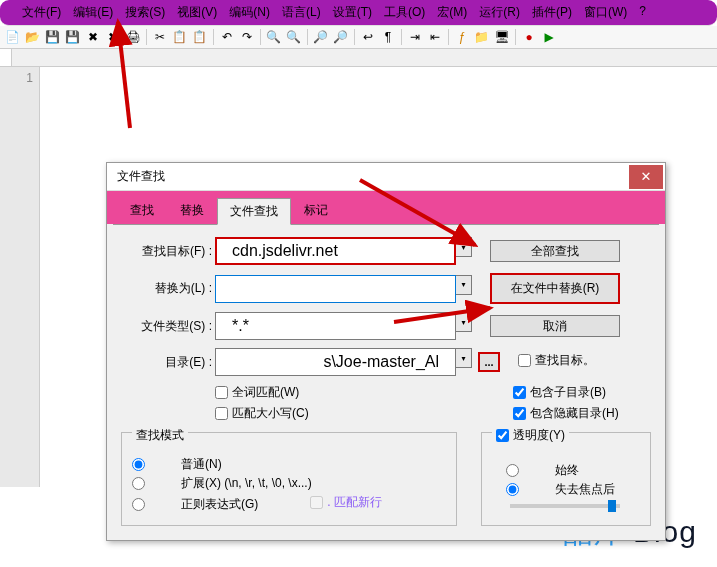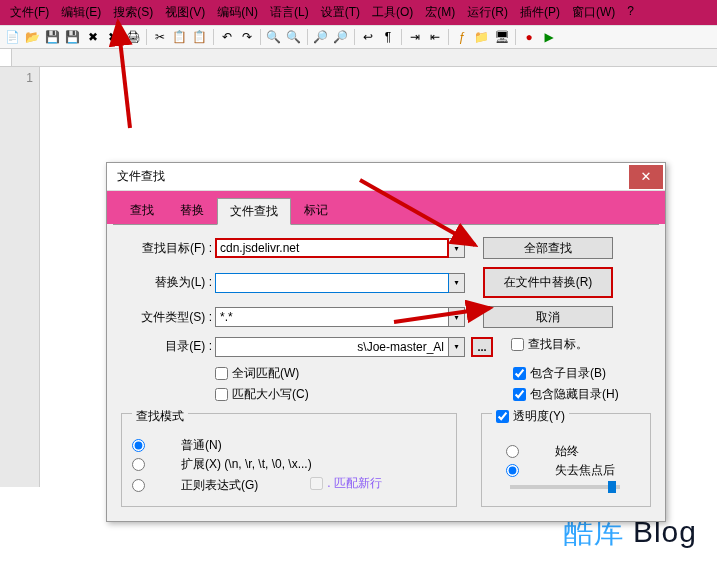--- a/index.html
+++ b/index.html
@@ -1,18 +1,18 @@
 <!DOCTYPE html>
 <html><head>
 <meta charset="utf-8">
 <style>
   * { box-sizing: border-box; margin: 0; padding: 0; font-family: "Microsoft YaHei", "SimSun", sans-serif; }
   body { width: 717px; height: 567px; background: #fff; overflow: hidden; position: relative; font-size: 12px; }
 
-  .menubar { display: flex; padding: 2px 4px; background: #be185d; border-bottom: 1px solid #e0e0e0; }
+  .menubar { display: flex; padding: 2px 16px; background: #a21caf; border-bottom: 1px solid #e0e0e0; border-radius: 9px; }
   .menubar span { padding: 2px 6px; font-size: 12px; cursor: default; }
 
   .toolbar { display: flex; align-items: center; gap: 2px; padding: 2px 4px; background: #f7f7f7; border-bottom: 1px solid #ccc; }
   .toolbar .tbtn { width: 18px; height: 18px; display: inline-flex; align-items: center; justify-content: center; font-size: 12px; }
   .toolbar .sep { width: 1px; height: 16px; background: #ccc; margin: 0 2px; }
 
   .tabstrip { height: 18px; background: #f0f0f0; border-bottom: 1px solid #ccc; display: flex; }
   .tabstrip .tab { width: 12px; background: #fff; border-right: 1px solid #ccc; }
 
   .editor { display: flex; height: 420px; }
@@ -25,21 +25,21 @@
   .dlg-title { display: flex; justify-content: space-between; align-items: center; height: 28px; padding: 0 0 0 10px; background: #fff; border-bottom: 1px solid #ddd; font-size: 12px; }
   .dlg-close { width: 34px; height: 24px; background: #c75050; color: #fff; display: flex; align-items: center; justify-content: center; font-size: 13px; margin: 2px; }
   .dlg-tabs { display: flex; background: #ec4899; padding: 6px 6px 0 10px; }
   .dlg-tab { padding: 4px 12px; font-size: 12px; border: 1px solid transparent; border-bottom: none; cursor: default; }
   .dlg-tab.active { background: #f0f0f0; border-color: #999; border-bottom: 1px solid #f0f0f0; position: relative; top: 1px; }
   .dlg-body { border-top: 1px solid #999; margin: 0 6px 6px 6px; padding: 12px 8px 8px 8px; }
 
   .form-row { display: flex; align-items: center; margin-bottom: 8px; }
   .form-row .lbl { width: 94px; text-align: right; padding-right: 3px; font-size: 12px; }
   .form-row .combo { flex: 0 0 250px; display: flex; }
-  .form-row input[type=text] { flex: 1; height: 20px; border: 1px solid #7a7a7a; padding: 0 4px; font-size: 12px; }
+  .form-row input[type=text] { flex: 1; height: 28px; border: 1px solid #7a7a7a; padding: 0 16px; font-size: 16px; }
   .form-row .dropbtn { width: 16px; height: 20px; border: 1px solid #7a7a7a; border-left: none; display: flex; align-items: center; justify-content: center; font-size: 8px; background: #e8e8e8; }
   .btn { width: 130px; height: 22px; margin-left: 18px; border: 1px solid #7a7a7a; background: #e1e1e1; font-size: 12px; display: flex; align-items: center; justify-content: center; }
   .browse { width: 22px; height: 20px; border: 1px solid #7a7a7a; background: #e1e1e1; display: flex; align-items: center; justify-content: center; margin-left: 6px; font-size: 11px; font-weight: bold; }
 
   .check-row { display: flex; align-items: center; font-size: 12px; margin-bottom: 4px; }
   .check-row input { margin-right: 4px; }
   .checks-col { display: inline-block; vertical-align: top; }
 
   .fieldset { border: 1px solid #bbb; padding: 6px 10px 8px 10px; font-size: 12px; }
   .fieldset .legend { position: relative; top: -12px; background: #f0f0f0; display: inline-block; padding: 0 4px; margin-bottom: -6px; }

